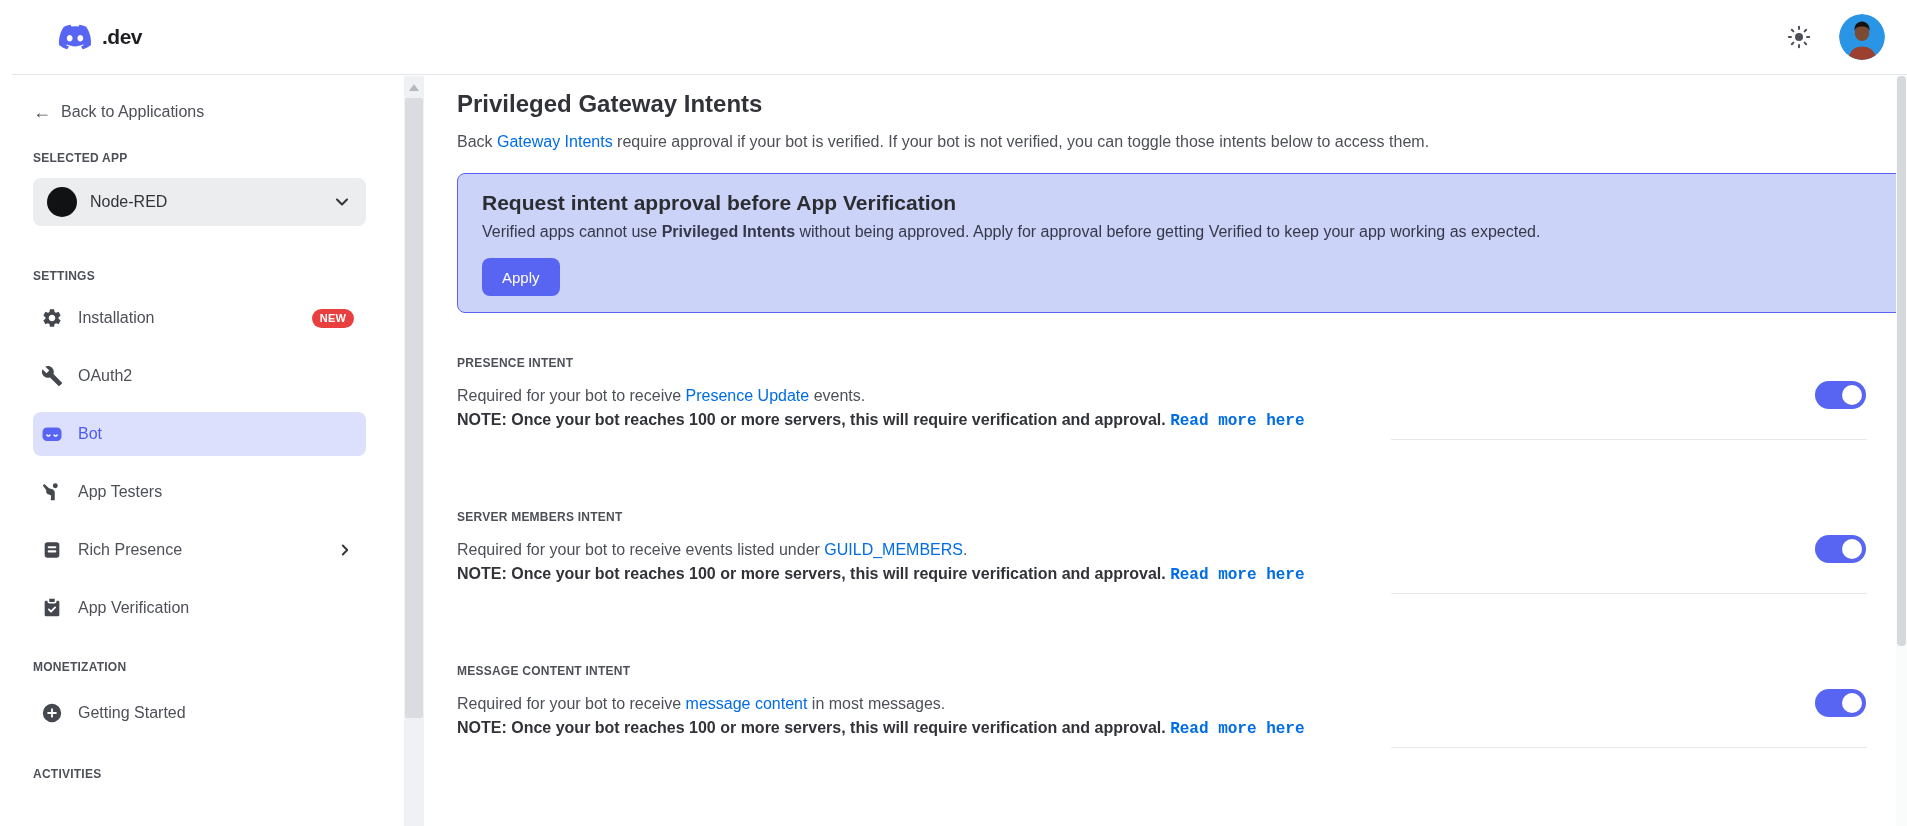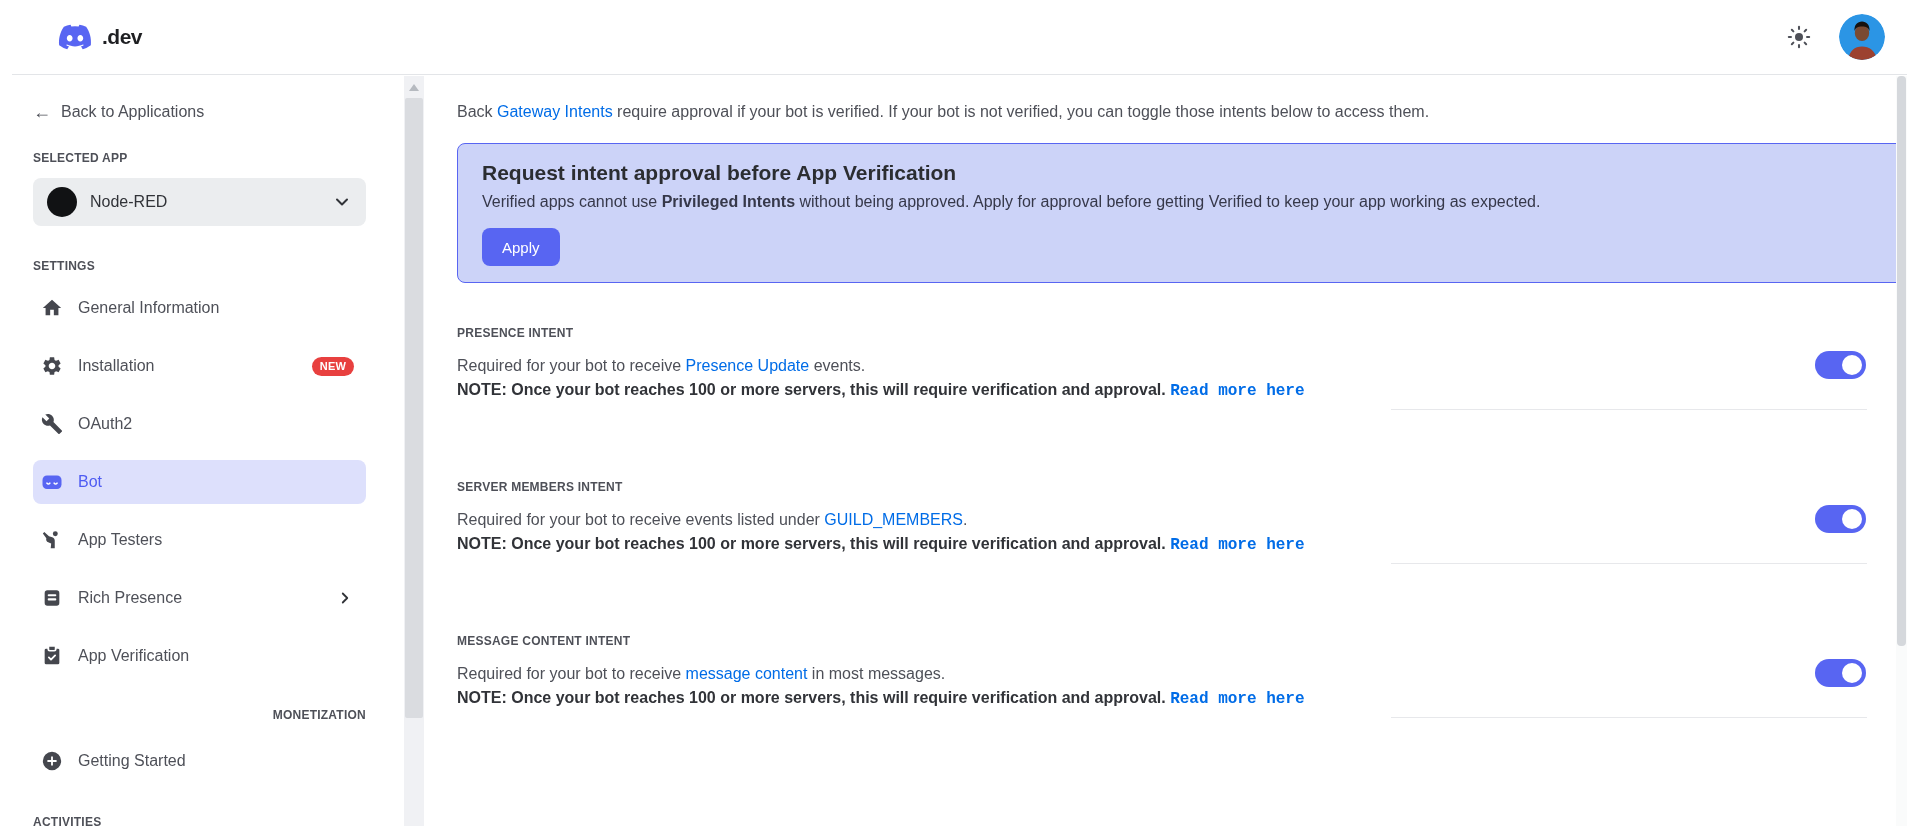--- a/index.html
+++ b/index.html
@@ -21,32 +21,32 @@
   .sidebar { position:absolute; left:0; top:76px; width:402px; height:750px; background:#fff;
              padding:25px 36px 0 33px; overflow:hidden; }
   .back-link { display:flex; align-items:center; gap:10px; font-size:16px; color:#4e5058; cursor:pointer; line-height:22px; margin-bottom:28px; }
   .back-arrow { font-size:18px; line-height:1; }
   .side-heading { font-size:12px; font-weight:700; color:#4e5058; letter-spacing:.24px; line-height:15px; }
   .app-selector { margin-top:12px; height:48px; background:#ebedef; border-radius:8px;
                   display:flex; align-items:center; padding:0 14px; cursor:pointer; }
   .app-avatar { width:30px; height:30px; border-radius:50%; background:#111214; flex:none; }
   .app-name { margin-left:13px; font-size:16px; color:#313338; }
   .app-selector .chev { margin-left:auto; width:20px; height:20px; color:#313338; }
-  .settings-heading { margin-top:33px; }
+  .settings-heading { margin-top:43px; }
   .nav { margin-top:12px; list-style:none; }
   .nav-item { height:44px; display:flex; align-items:center; padding:0 12px 0 7px; border-radius:8px;
               margin-bottom:14px; cursor:pointer; color:#4e5058; }
   .nav-item .nicon { width:24px; height:24px; flex:none; color:#45474e; display:flex; align-items:center; justify-content:center; }
   .nav-item .nlabel { margin-left:14px; font-size:16px; }
   .nav-item.selected { background:#dde0fc; color:#4e5bf2; }
   .nav-item.selected .nlabel { color:#4e5bf2; }
   .badge { margin-left:auto; background:#e8403f; color:#fff; font-size:11px; font-weight:700;
            padding:3px 8px 4px; border-radius:10px; letter-spacing:.2px; }
   .submenu-chev { margin-left:auto; width:18px; height:18px; color:#313338; }
-  .monetization-heading { margin-top:30px;text-align:right; }
+  .monetization-heading { margin-top:30px; }
   .nav.m-list { margin-top:16px; }
   .activities-heading { margin-top:32px; }
 
   
   .side-scrollbar { position:absolute; left:404px; top:76px; width:20px; height:750px; background:#f0f1f4; }
   .side-scroll-up { position:absolute; top:8px; left:5px; width:0; height:0;
                     border-left:5px solid transparent; border-right:5px solid transparent; border-bottom:7px solid #b6bac0; }
   .side-scroll-thumb { position:absolute; top:22px; left:1px; width:18px; height:620px; background:#dadce0; border-radius:2px; }
 
   
@@ -139,28 +139,20 @@
           <path d="m6 9 6 6 6-6"></path>
         </svg>
     </div>
 
     <div class="side-heading settings-heading">SETTINGS</div>
 
     <ul class="nav">
       <li class="nav-item">
         <span class="nicon">
           <svg width="22" height="22" viewBox="0 0 24 24" fill="currentColor">
-              <path d="M10 20v-6h4v6h5v-8h3L12 3 2 12h3v8z"></path>
-            </svg>
-        </span>
-        <span class="nlabel">General Information</span>
-      </li>
-      <li class="nav-item">
-        <span class="nicon">
-          <svg width="22" height="22" viewBox="0 0 24 24" fill="currentColor">
               <path d="M19.14 12.94c.04-.3.06-.61.06-.94 0-.32-.02-.64-.07-.94l2.03-1.58c.18-.14.23-.41.12-.61l-1.92-3.32c-.12-.22-.37-.29-.59-.22l-2.39.96c-.5-.38-1.03-.7-1.62-.94l-.36-2.54c-.04-.24-.24-.41-.48-.41h-3.84c-.24 0-.43.17-.47.41l-.36 2.54c-.59.24-1.13.57-1.62.94l-2.39-.96c-.22-.08-.47 0-.59.22L2.74 8.87c-.12.21-.08.47.12.61l2.03 1.58c-.05.3-.09.63-.09.94s.02.64.07.94l-2.03 1.58c-.18.14-.23.41-.12.61l1.92 3.32c.12.22.37.29.59.22l2.39-.96c.5.38 1.03.7 1.62.94l.36 2.54c.05.24.24.41.48.41h3.84c.24 0 .44-.17.47-.41l.36-2.54c.59-.24 1.13-.56 1.62-.94l2.39.96c.22.08.47 0 .59-.22l1.92-3.32c.12-.22.07-.47-.12-.61zM12 15.6c-1.98 0-3.6-1.62-3.6-3.6s1.62-3.6 3.6-3.6 3.6 1.62 3.6 3.6-1.62 3.6-3.6 3.6z"></path>
             </svg>
         </span>
         <span class="nlabel">Installation</span>
         <span class="badge">NEW</span>
       </li>
       <li class="nav-item">
         <span class="nicon">
           <svg width="22" height="22" viewBox="0 0 24 24" fill="currentColor">
               <path d="M22.7 19l-9.1-9.1c.9-2.3.4-5-1.5-6.9-2-2-5-2.4-7.4-1.3L9 6 6 9 1.6 4.7C.4 7.1.9 10.1 2.9 12.1c1.9 1.9 4.6 2.4 6.9 1.5l9.1 9.1c.4.4 1 .4 1.4 0l2.3-2.3c.5-.4.5-1.1.1-1.4z"></path>
@@ -226,20 +218,21 @@
 
     <div class="side-heading activities-heading">ACTIVITIES</div>
   </div>
 
   <div class="side-scrollbar">
     <div class="side-scroll-up"></div>
     <div class="side-scroll-thumb"></div>
   </div>
 
   <div class="main">
+    <h1 class="page-title">Privileged Gateway Intents</h1>
 
     <p class="intro"><span>Back </span><a class="tlink">Gateway Intents</a><span> require approval if your bot is verified. If your bot is not verified, you can toggle those intents below to access them.</span></p>
 
     <div class="banner">
       <div class="banner-title">Request intent approval before App Verification</div>
       <div class="banner-body"><span>Verified apps cannot use </span><b>Privileged Intents</b><span> without being approved. Apply for approval before getting Verified to keep your app working as expected.</span></div>
       <button class="apply-btn">Apply</button>
     </div>
 
     <div class="intents">

